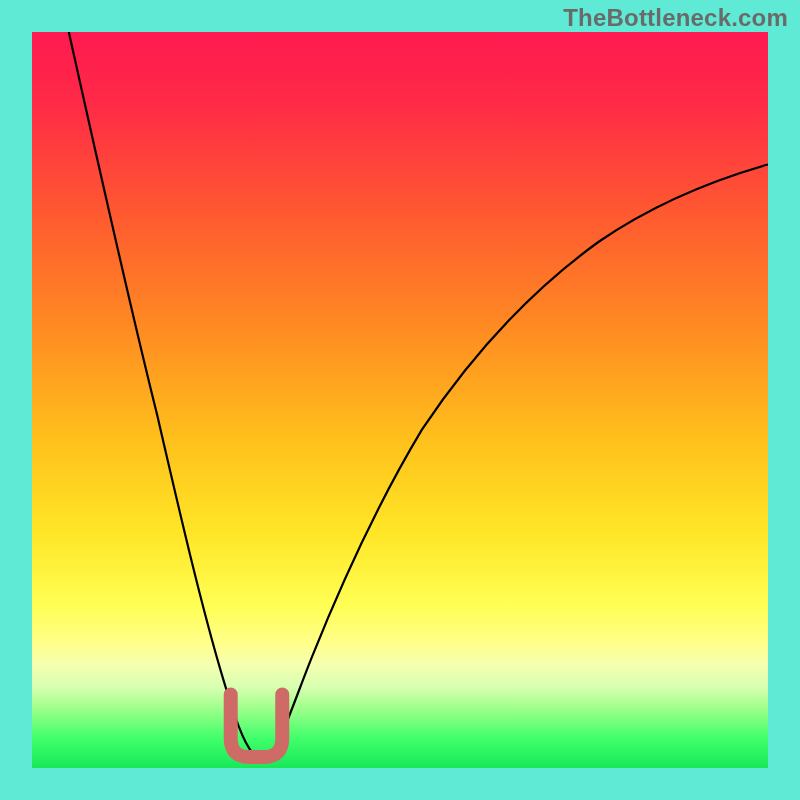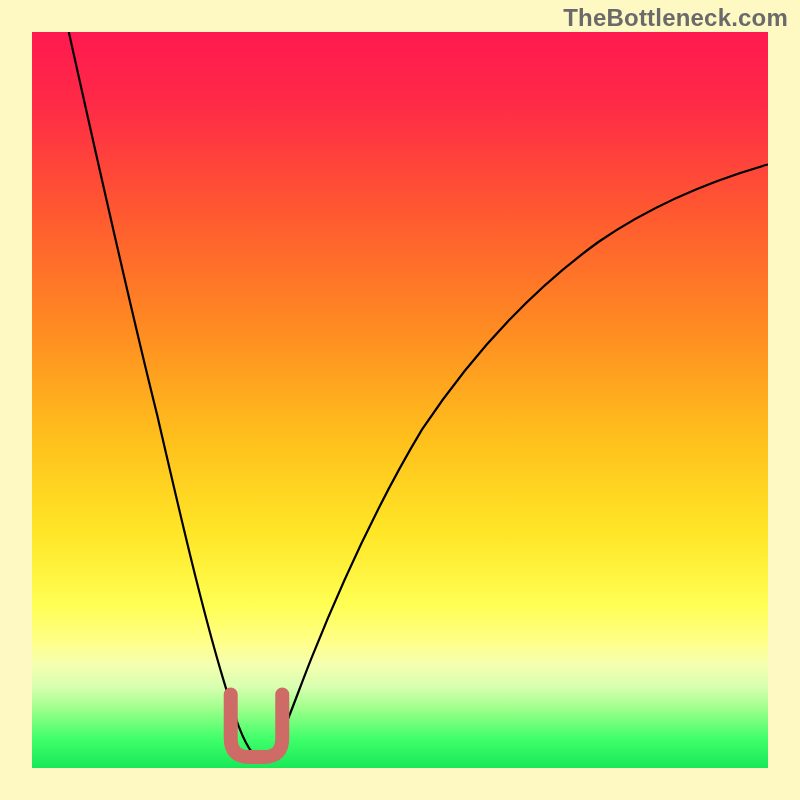--- a/index.html
+++ b/index.html
@@ -9,21 +9,21 @@
     height: 800px;
     background: #000;
     overflow: hidden;
   }
   .frame {
     position: absolute;
     left: 0;
     top: 0;
     width: 800px;
     height: 800px;
-    background: #fef9c3;
+    background: #5eead4;
   }
   .plot {
     position: absolute;
     left: 32px;
     top: 32px;
     width: 736px;
     height: 736px;
     overflow: hidden;
   }
   .watermark {

